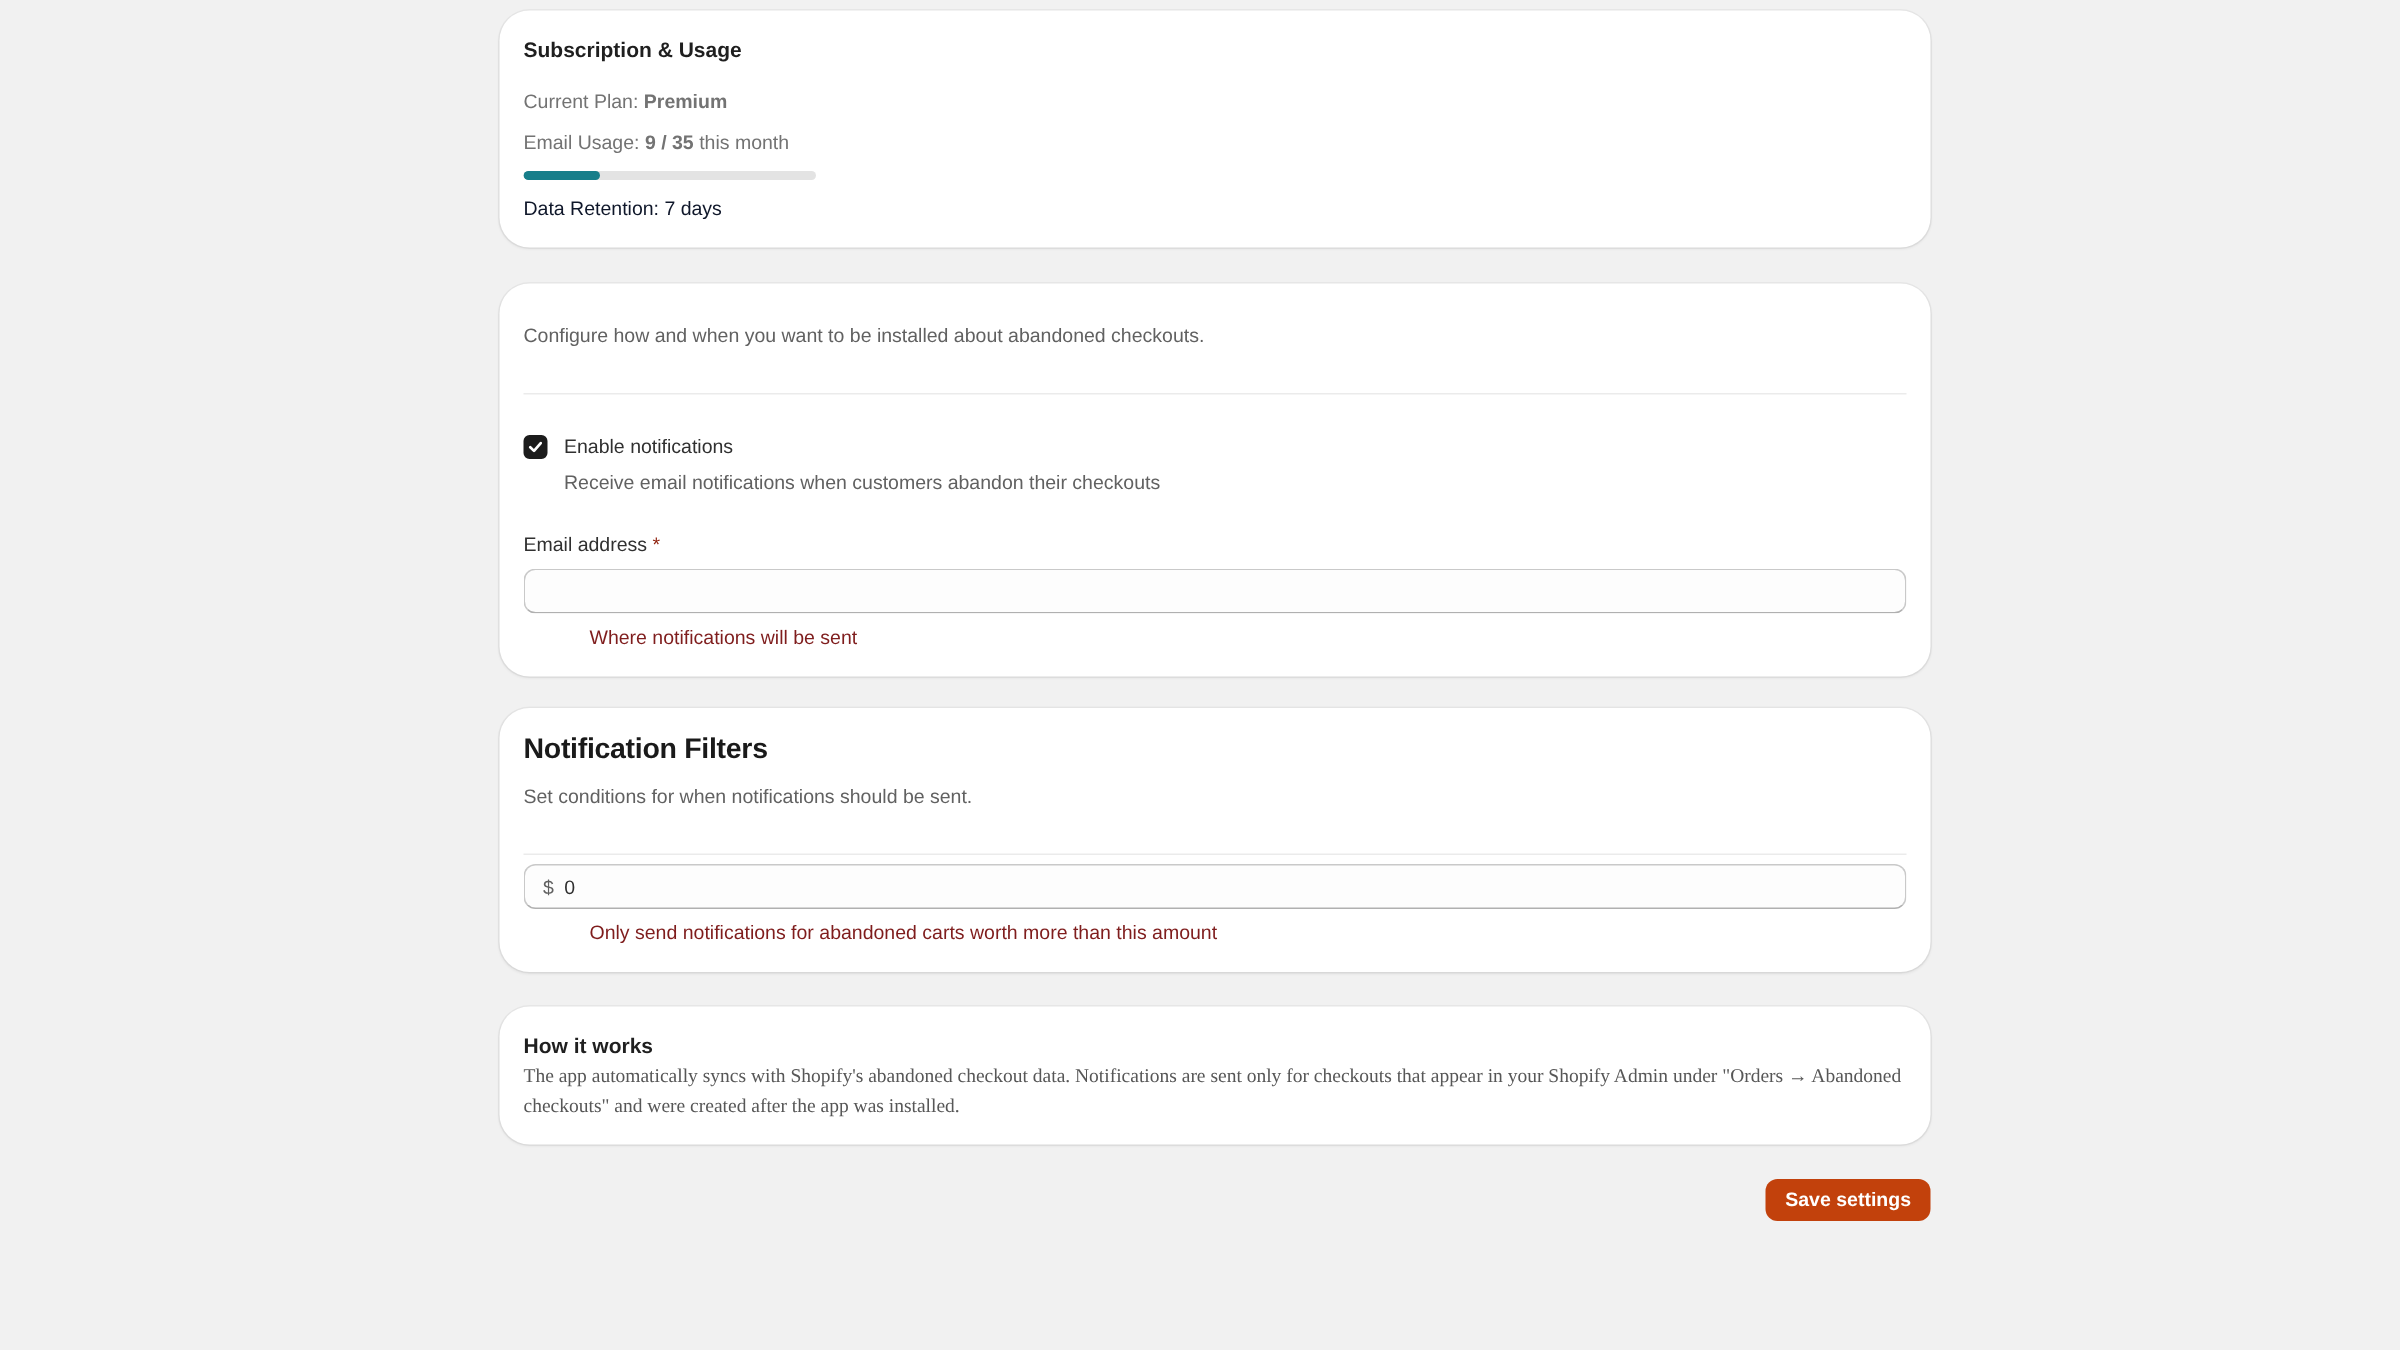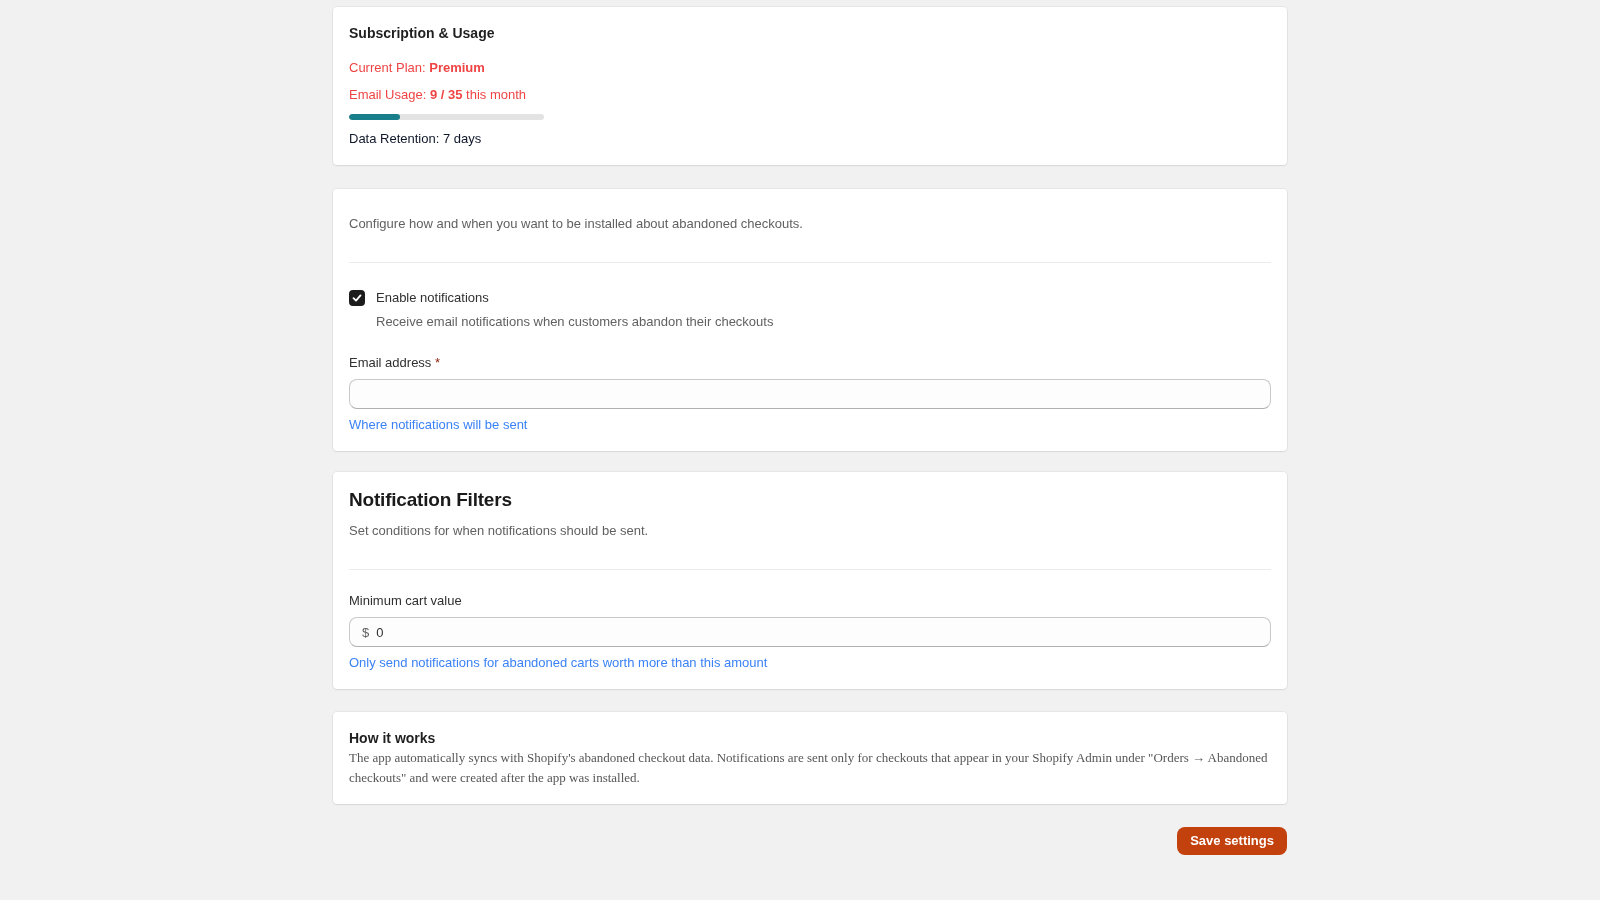--- a/index.html
+++ b/index.html
@@ -10,21 +10,21 @@
     color: #303030;
     overflow: hidden;
   }
   .content {
     width: 954px;
     margin-left: 333px;
     padding-top: 7px;
   }
   .card {
     background: #ffffff;
-    border-radius: 4px;
+    border-radius: 20px;
     box-shadow: 0 0 0 1px rgba(0,0,0,0.045), 0 1px 2px rgba(0,0,0,0.07);
     padding: 16px;
   }
   .card-title-sm {
     font-size: 14px;
     font-weight: 700;
     color: #1f1f1f;
     line-height: 20px;
   }
   .card-title-lg {
@@ -40,21 +40,21 @@
     line-height: 20px;
     color: #616161;
   }
   .divider {
     margin-top: 28px;
     border-top: 1px solid #ebebeb;
   }
   .line {
     font-size: 13px;
     line-height: 20px;
-    color: #ef4444;
+    color: #737373;
   }
   .muted { color: #0f172a; }
   .mt-15 { margin-top: 15px; }
   .mt-7  { margin-top: 7px; }
   .progress-track {
     margin-top: 9px;
     width: 195px;
     height: 6px;
     border-radius: 3px;
     background: #e3e3e3;
@@ -142,21 +142,22 @@
     font-size: 13px;
     color: #303030;
     width: 100%;
     height: 100%;
     font-family: "Liberation Sans", "DejaVu Sans", sans-serif;
   }
   .field-help {
     margin-top: 6px;
     font-size: 13px;
     line-height: 20px;
-    color: #3b82f6;
+    color: #7f1d1d;
+    margin-left: 44px;
   }
   .how-body {
     margin-top: 0;
     font-size: 13px;
     line-height: 20px;
     color: #575757;
     max-width: 925px;
     font-family: Liberation Serif, serif;
   }
   .footer-row {
@@ -219,21 +220,20 @@
     </p>
     <input class="text-input" type="text" value="" style="">
     <p class="field-help">Where notifications will be sent</p>
   </section>
 
   <section class="card" style="margin-bottom:23px">
     <h1 class="card-title-lg">Notification Filters</h1>
     <p class="card-subtitle">Set conditions for when notifications should be sent.</p>
     <div class="divider"></div>
 
-    <p class="field-label">Minimum cart value</p>
     <div class="input-group">
       <span class="prefix">$</span>
       <input type="text" value="0" style="">
     </div>
     <p class="field-help">Only send notifications for abandoned carts worth more than this amount</p>
   </section>
 
   <section class="card">
     <h2 class="card-title-sm">How it works</h2>
     <p class="how-body">The app automatically syncs with Shopify's abandoned checkout data. Notifications are sent only for checkouts that appear in your Shopify Admin under "Orders → Abandoned checkouts" and were created after the app was installed.</p>

